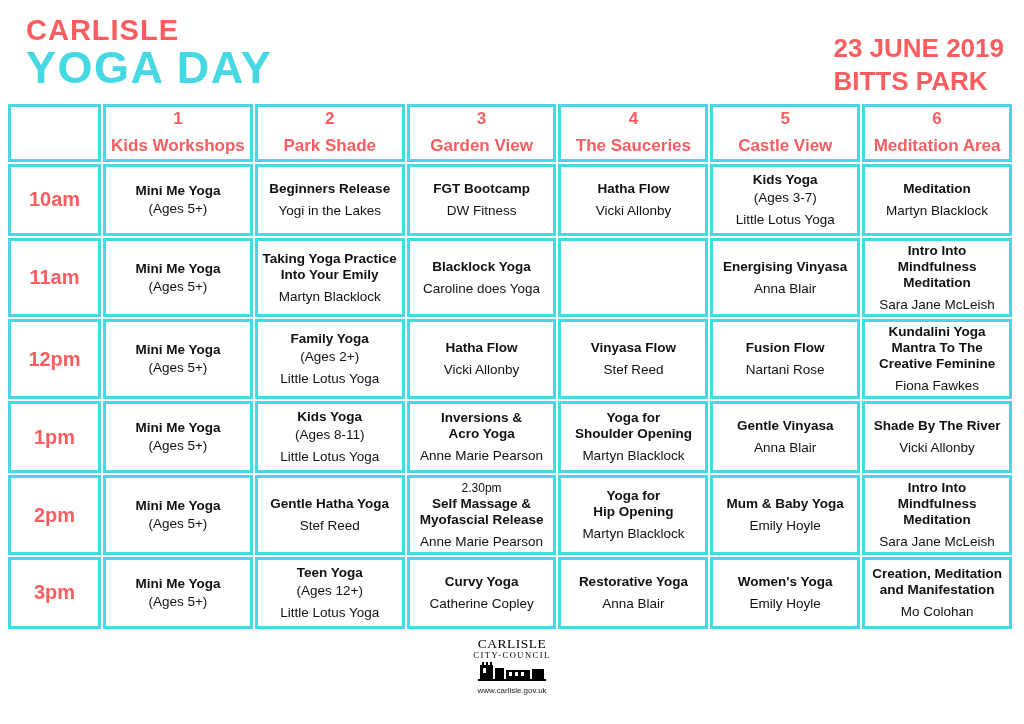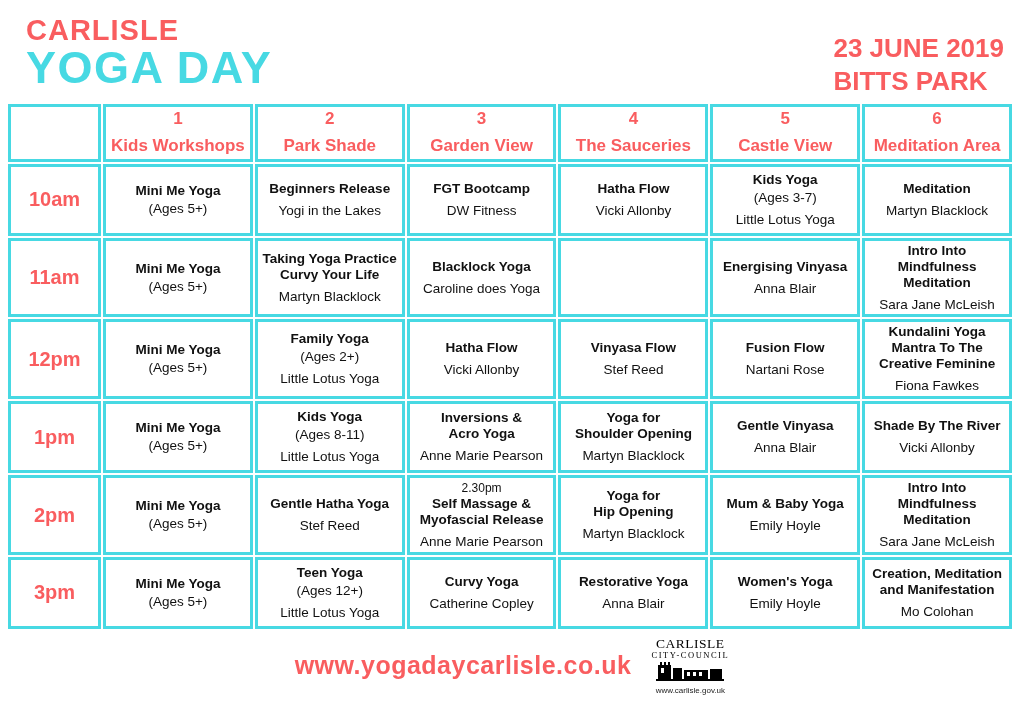--- a/index.html
+++ b/index.html
@@ -151,21 +151,21 @@
       <td class="time">11am</td>
       <td class="cell">
             <div class="ci">
               <div class="t">Mini Me Yoga</div>
               <div class="s">(Ages 5+)</div>
             </div>
           </td>
       <td class="cell">
             <div class="ci">
               <div class="t">Taking Yoga Practice
-Curvy Your Life</div>
+Into Your Emily</div>
               <div class="w">Martyn Blacklock</div>
             </div>
           </td>
       <td class="cell">
             <div class="ci">
               <div class="t">Blacklock Yoga</div>
               <div class="w">Caroline does Yoga</div>
             </div>
           </td>
       <td class="cell hl">
@@ -359,21 +359,20 @@
 and Manifestation</div>
               <div class="w">Mo Colohan</div>
             </div>
           </td>
     </tr>
   </tbody>
     </table>
 
   <footer>
 
-    <div class="url">www.yogadaycarlisle.co.uk</div>
 
     <div class="council">
       <div class="l1">CARLISLE</div>
       <div class="l2">CITY-COUNCIL</div>
       <svg width="70" height="22" viewBox="0 0 70 22">
         <rect x="3" y="5" width="13" height="14" fill="#000"></rect>
         <rect x="5" y="2" width="2" height="4" fill="#000"></rect>
         <rect x="9" y="2" width="2" height="4" fill="#000"></rect>
         <rect x="13" y="2" width="2" height="4" fill="#000"></rect>
         <rect x="6" y="8" width="3" height="5" fill="#fff"></rect>

